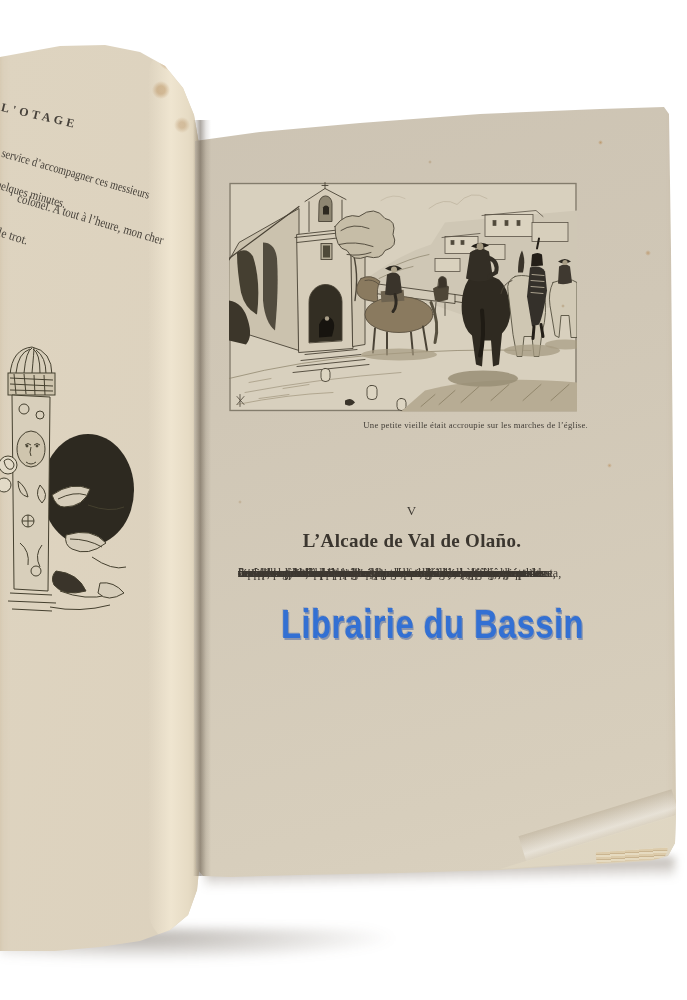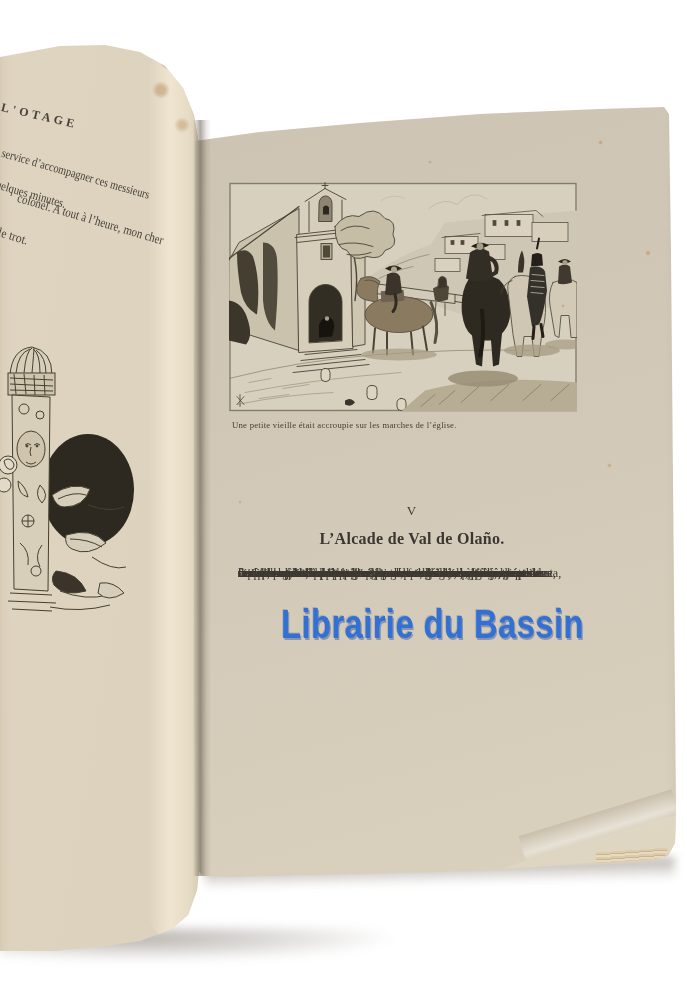--- a/index.html
+++ b/index.html
@@ -62,25 +62,25 @@
 
   .spot{border-radius:50%;}
   .s1{left:598px;top:140px;width:5px;height:5px;background:radial-gradient(rgba(178,126,66,.6),transparent 70%);}
   .s2{left:645px;top:250px;width:6px;height:6px;background:radial-gradient(rgba(178,126,66,.55),transparent 70%);}
   .s3{left:607px;top:463px;width:5px;height:5px;background:radial-gradient(rgba(178,126,66,.5),transparent 70%);}
   .s4{left:561px;top:304px;width:4px;height:4px;background:radial-gradient(rgba(150,110,60,.45),transparent 70%);}
   .s5{left:428px;top:160px;width:4px;height:4px;background:radial-gradient(rgba(150,110,60,.4),transparent 70%);}
   .s6{left:238px;top:500px;width:4px;height:4px;background:radial-gradient(rgba(150,110,60,.35),transparent 70%);}
 
   .illustration{left:229px;top:182px;width:348px;height:230px;}
-  .caption{left:232px;top:420px;width:356px;text-align:left;font-size:8.7px;
+  .caption{left:232px;top:420px;width:356px;text-align:right;font-size:8.7px;
     letter-spacing:.25px;color:#45403a;}
   .chap-num{left:238px;top:503px;width:348px;text-align:center;font-size:13px;
     letter-spacing:1px;color:#3f3a33;}
-  .chap-title{left:238px;top:530px;width:348px;text-align:center;font-size:16px;
+  .chap-title{left:238px;top:530px;width:348px;text-align:center;font-size:19px;
     font-weight:700;letter-spacing:.3px;color:#3b362f;}
   .para{left:238px;top:566px;width:348px;color:#3e3932;font-size:12.1px;line-height:14.85px;}
   .para .bline{position:static;display:block;text-align:justify;text-align-last:justify;
     white-space:normal;}
   .para .bline:first-child{text-indent:13px;}
 
   
   .watermark{left:281px;top:601px;font-family:"Liberation Sans",sans-serif;font-weight:700;
     font-size:41px;color:#2e6ed4;transform:scaleX(.8);transform-origin:left top;
     letter-spacing:.5px;white-space:nowrap;opacity:.97;

